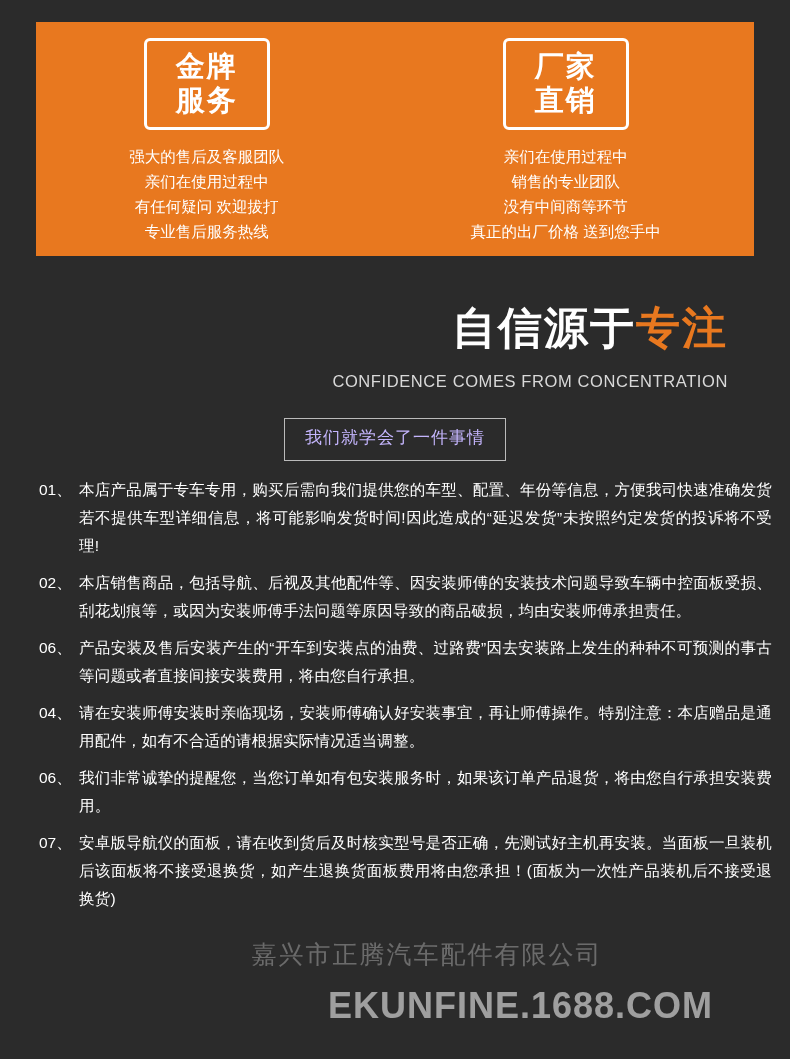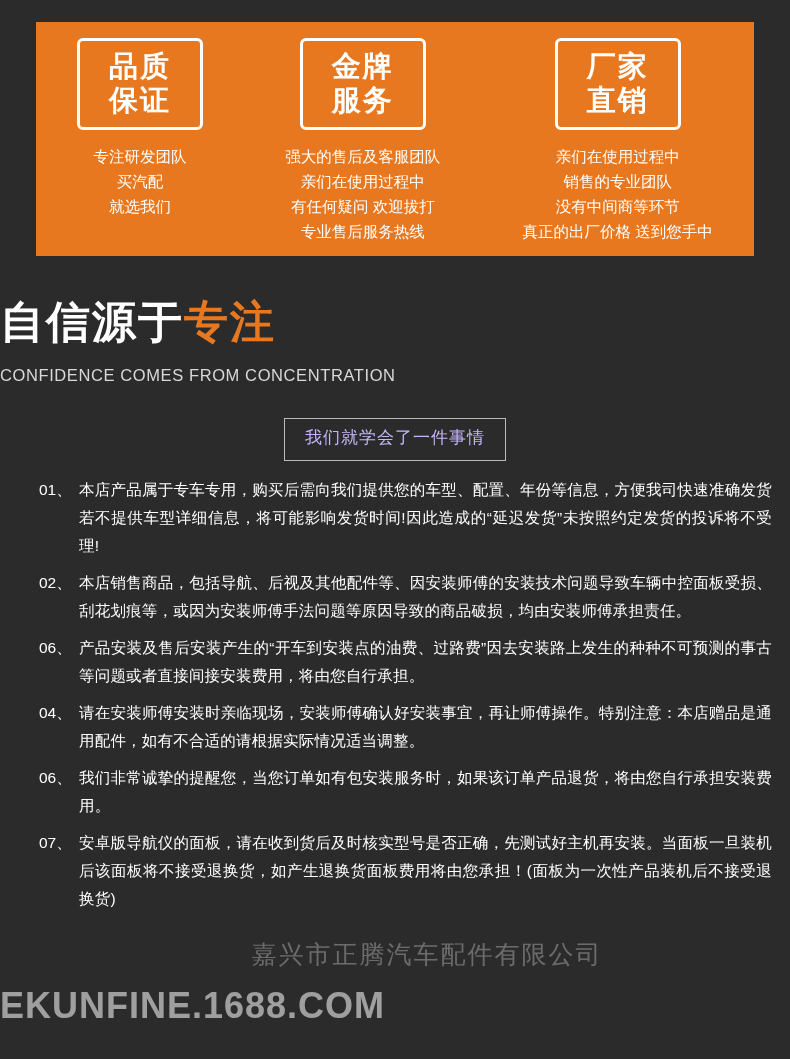--- a/index.html
+++ b/index.html
@@ -62,23 +62,23 @@
     font-size: 15.5px;
     line-height: 25px;
     color: #ffffff;
   }
   .banner-text div { white-space: nowrap; }
 
   
   .headline {
     position: absolute;
     left: 0;
-    top: 294px;
+    top: 300px;
     width: 728px;
-    text-align: left;
+    text-align: right;
   }
   .headline-main {
     font-size: 44px;
     font-weight: bold;
     color: #ffffff;
     letter-spacing: 2px;
     line-height: 56px;
   }
   .headline-main .accent { color: #e8781f; }
   .headline-sub {
@@ -144,46 +144,35 @@
     color: rgba(255,255,255,0.30);
     letter-spacing: 2px;
     pointer-events: none;
     padding-left: 32px;
   }
   .watermark-url {
     position: absolute;
     left: 0;
     top: 985px;
     width: 713px;
-    text-align: left;
+    text-align: right;
     font-size: 36px;
     font-weight: bold;
     color: rgba(255,255,255,0.55);
     letter-spacing: 1px;
     pointer-events: none;
   }
 </style>
 </head>
 <body>
 
 <div class="page">
 
   <div class="banner">
 
-    <div class="banner-col">
-      <div class="badge">
-        <div>品质</div>
-        <div>保证</div>
-      </div>
-      <div class="banner-text">
-        <div>专注研发团队</div>
-        <div>买汽配</div>
-        <div>就选我们</div>
-      </div>
-    </div>
 
     <div class="banner-col">
       <div class="badge">
         <div>金牌</div>
         <div>服务</div>
       </div>
       <div class="banner-text">
         <div>强大的售后及客服团队</div>
         <div>亲们在使用过程中</div>
         <div>有任何疑问 欢迎拔打</div>

